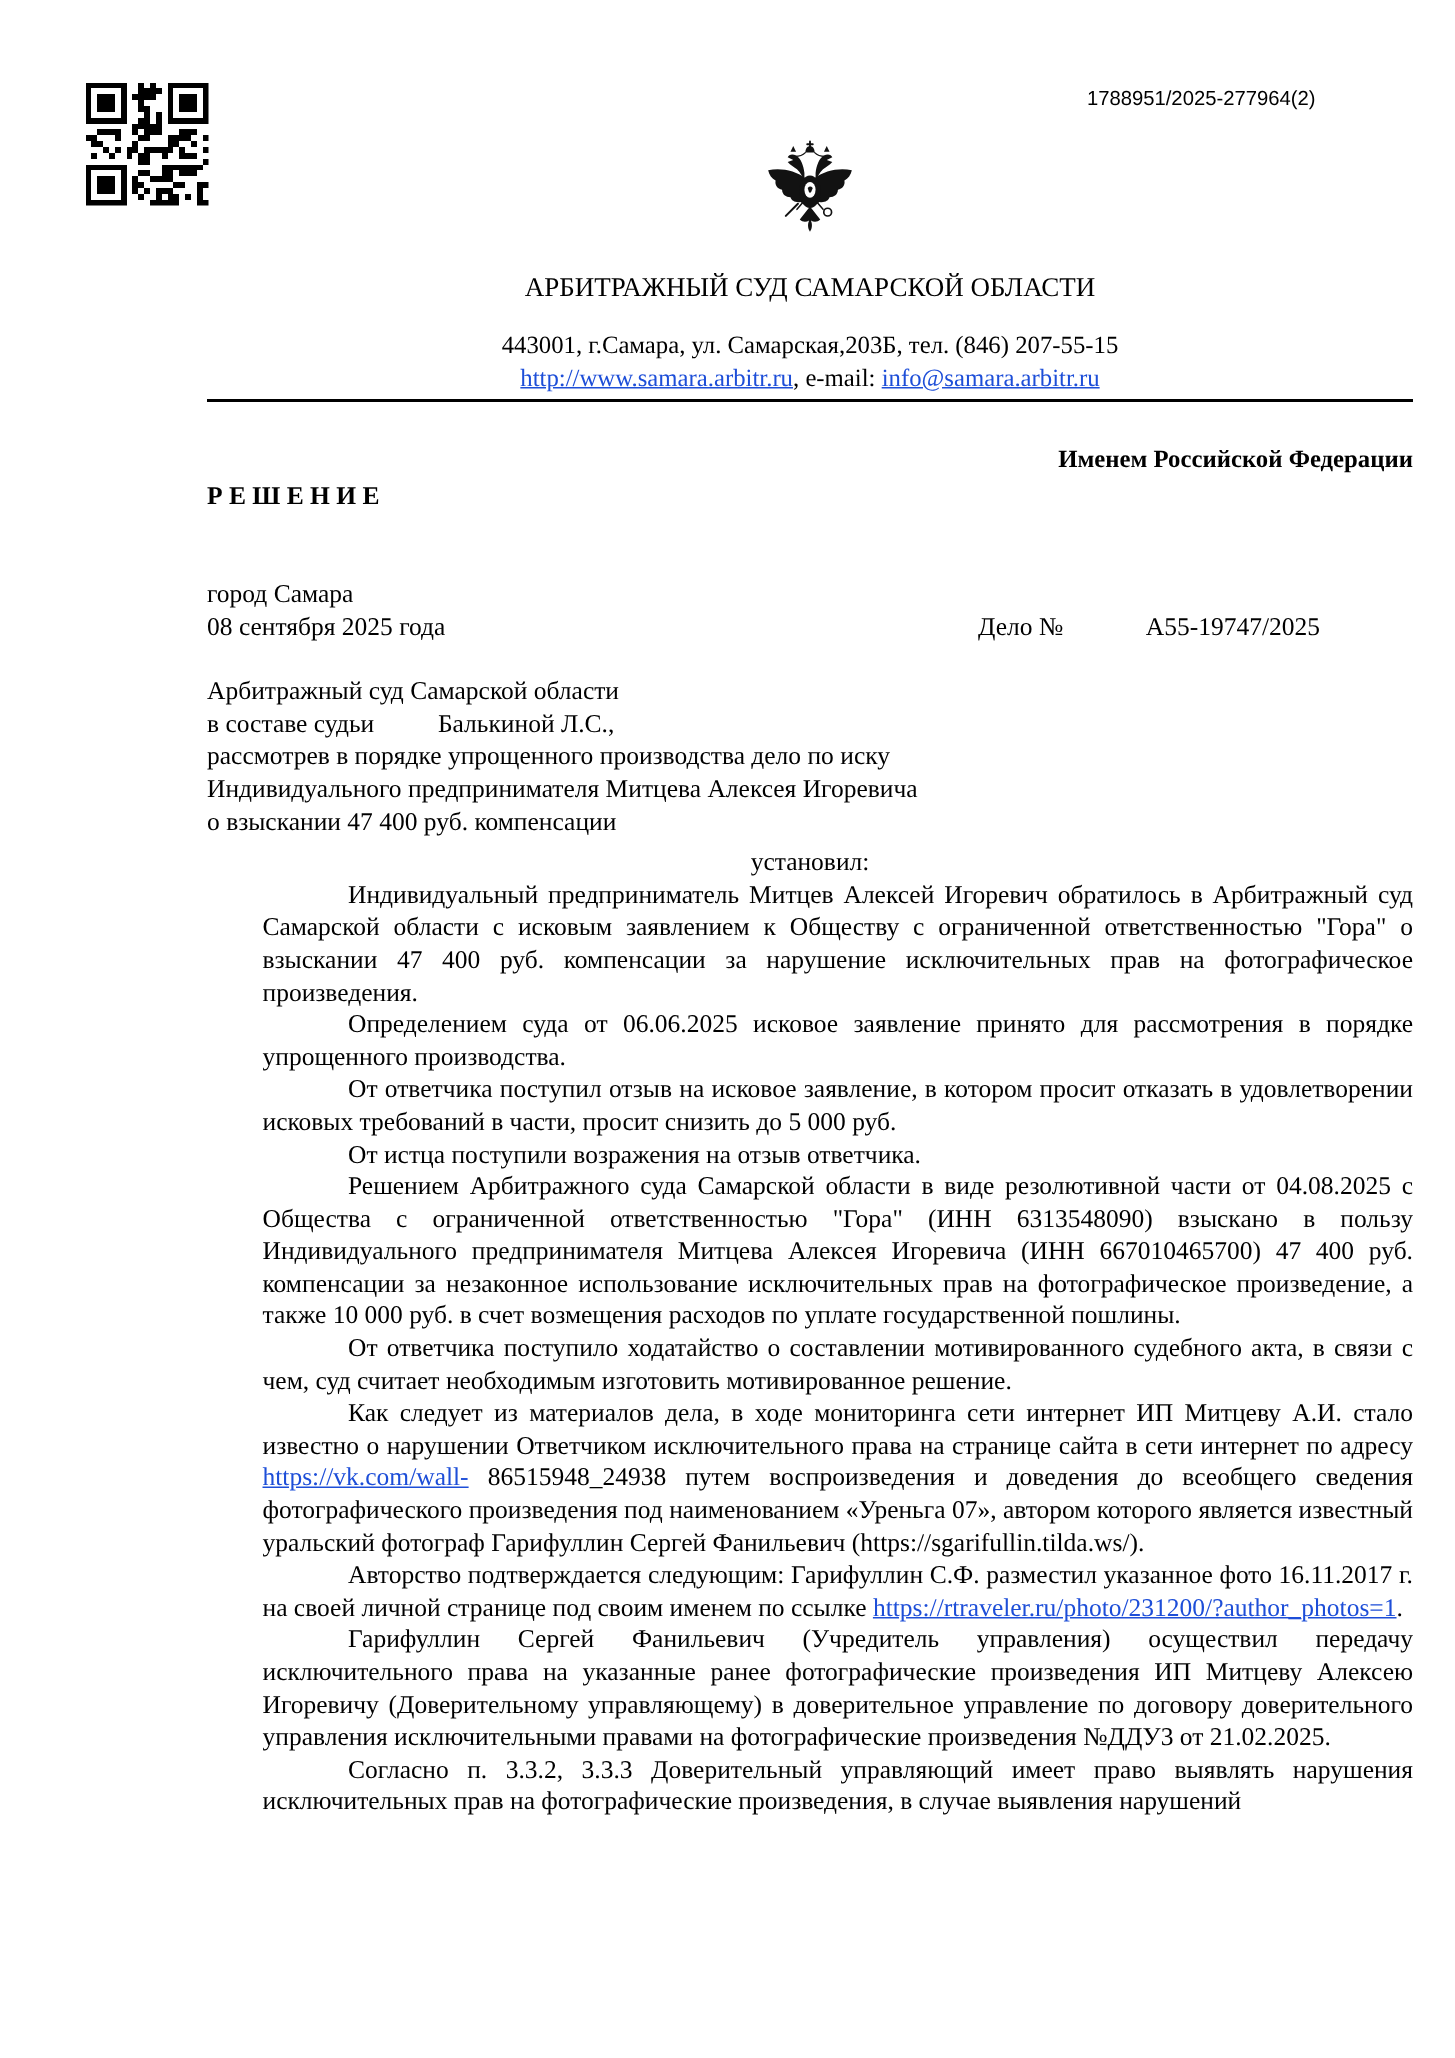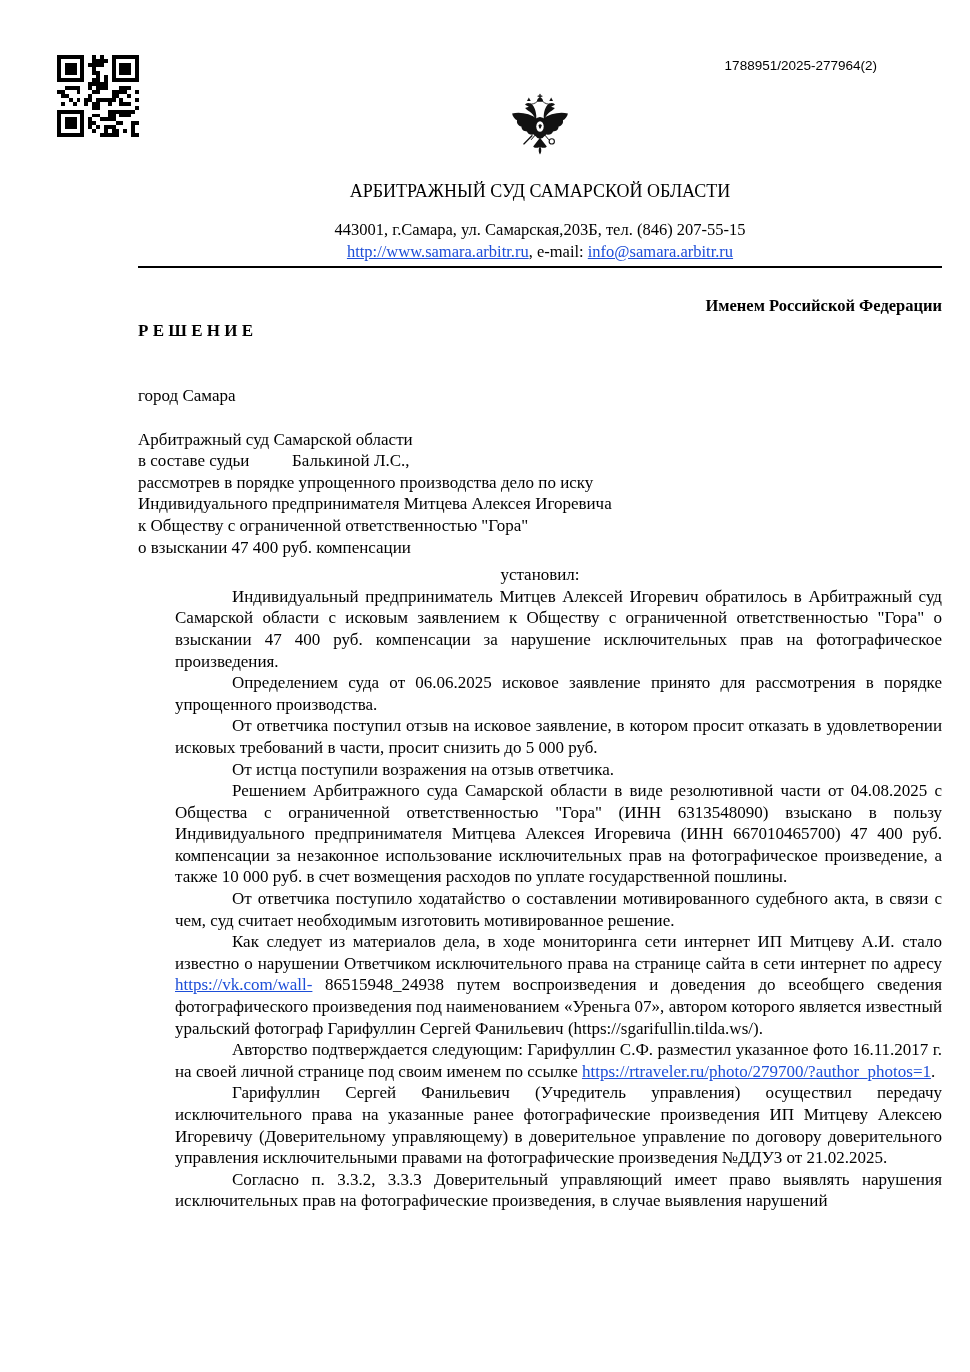--- a/index.html
+++ b/index.html
@@ -197,39 +197,45 @@
   <div class="court-address">443001, г.Самара, ул. Самарская,203Б, тел. (846) 207-55-15</div>
   <div class="court-links"><span class="doc-link">http://www.samara.arbitr.ru</span><span style="white-space:pre-wrap;">, e-mail: </span><span class="doc-link">info@samara.arbitr.ru</span></div>
 
   <hr class="rule">
 
   <div class="title-1">Именем Российской Федерации</div>
   <div class="title-2">Р Е Ш Е Н И Е</div>
 
   <div class="case-block">
     <div class="doc-line">город Самара</div>
+    <div class="doc-line case-row">
+      <span>08 сентября 2025 года</span>
+      <span class="case-right">
+        <span>Дело №</span>
+        <span>А55-19747/2025</span>
+      </span>
+    </div>
   </div>
 
   <div class="comp-block">
       <div class="doc-line">Арбитражный суд Самарской области</div>
       <div class="doc-line">в составе судьи          Балькиной Л.С.,</div>
       <div class="doc-line">рассмотрев в порядке упрощенного производства дело по иску</div>
       <div class="doc-line">Индивидуального предпринимателя Митцева Алексея Игоревича</div>
-      <div class="doc-line">к Обществу с ограниченной ответственностью "Гора"</div>
       <div class="doc-line">о взыскании 47 400 руб. компенсации</div>
     </div>
 
   <div class="resolution">установил:</div>
 
   <div class="paragraphs">
       <p>Индивидуальный предприниматель Митцев Алексей Игоревич обратилось в Арбитражный суд Самарской области с исковым заявлением к Обществу с ограниченной ответственностью "Гора" о взыскании 47 400 руб. компенсации за нарушение исключительных прав на фотографическое произведения.</p>
       <p>Определением суда от 06.06.2025 исковое заявление принято для рассмотрения в порядке упрощенного производства.</p>
       <p>От ответчика поступил отзыв на исковое заявление, в котором просит отказать в удовлетворении исковых требований в части, просит снизить до 5 000 руб.</p>
       <p>От истца поступили возражения на отзыв ответчика.</p>
       <p>Решением Арбитражного суда Самарской области в виде резолютивной части от 04.08.2025 с Общества с ограниченной ответственностью "Гора" (ИНН 6313548090) взыскано в пользу Индивидуального предпринимателя Митцева Алексея Игоревича (ИНН 667010465700) 47 400 руб. компенсации за  незаконное использование исключительных прав на фотографическое произведение, а также 10 000 руб. в счет возмещения расходов по уплате государственной пошлины.</p>
       <p>От ответчика поступило ходатайство о составлении мотивированного судебного акта, в связи с чем, суд считает необходимым изготовить мотивированное решение.</p>
       <p>Как следует из материалов дела, в ходе мониторинга сети интернет ИП Митцеву А.И. стало известно о нарушении Ответчиком исключительного права на странице сайта в сети интернет по адресу <a class="doc-link">https://vk.com/wall-</a> 86515948_24938 путем воспроизведения и доведения до всеобщего сведения фотографического произведения под наименованием «Уреньга 07», автором которого является известный уральский фотограф Гарифуллин Сергей Фанильевич (https://sgarifullin.tilda.ws/).</p>
-      <p>Авторство подтверждается следующим: Гарифуллин С.Ф. разместил указанное фото 16.11.2017 г. на своей личной странице под своим именем по ссылке <a class="doc-link">https://rtraveler.ru/photo/279700/?author_photos=1</a>.</p>
+      <p>Авторство подтверждается следующим: Гарифуллин С.Ф. разместил указанное фото 16.11.2017 г. на своей личной странице под своим именем по ссылке <a class="doc-link">https://rtraveler.ru/photo/231200/?author_photos=1</a>.</p>
       <p>Гарифуллин Сергей Фанильевич (Учредитель управления) осуществил передачу исключительного права на указанные ранее фотографические произведения ИП Митцеву Алексею Игоревичу (Доверительному управляющему) в доверительное управление по договору доверительного управления исключительными правами на фотографические произведения №ДДУ3 от 21.02.2025.</p>
       <p>Согласно п. 3.3.2, 3.3.3 Доверительный управляющий имеет право выявлять нарушения исключительных прав на фотографические произведения, в случае выявления нарушений</p>
     </div>
 
 </div>
 
 </body></html>

